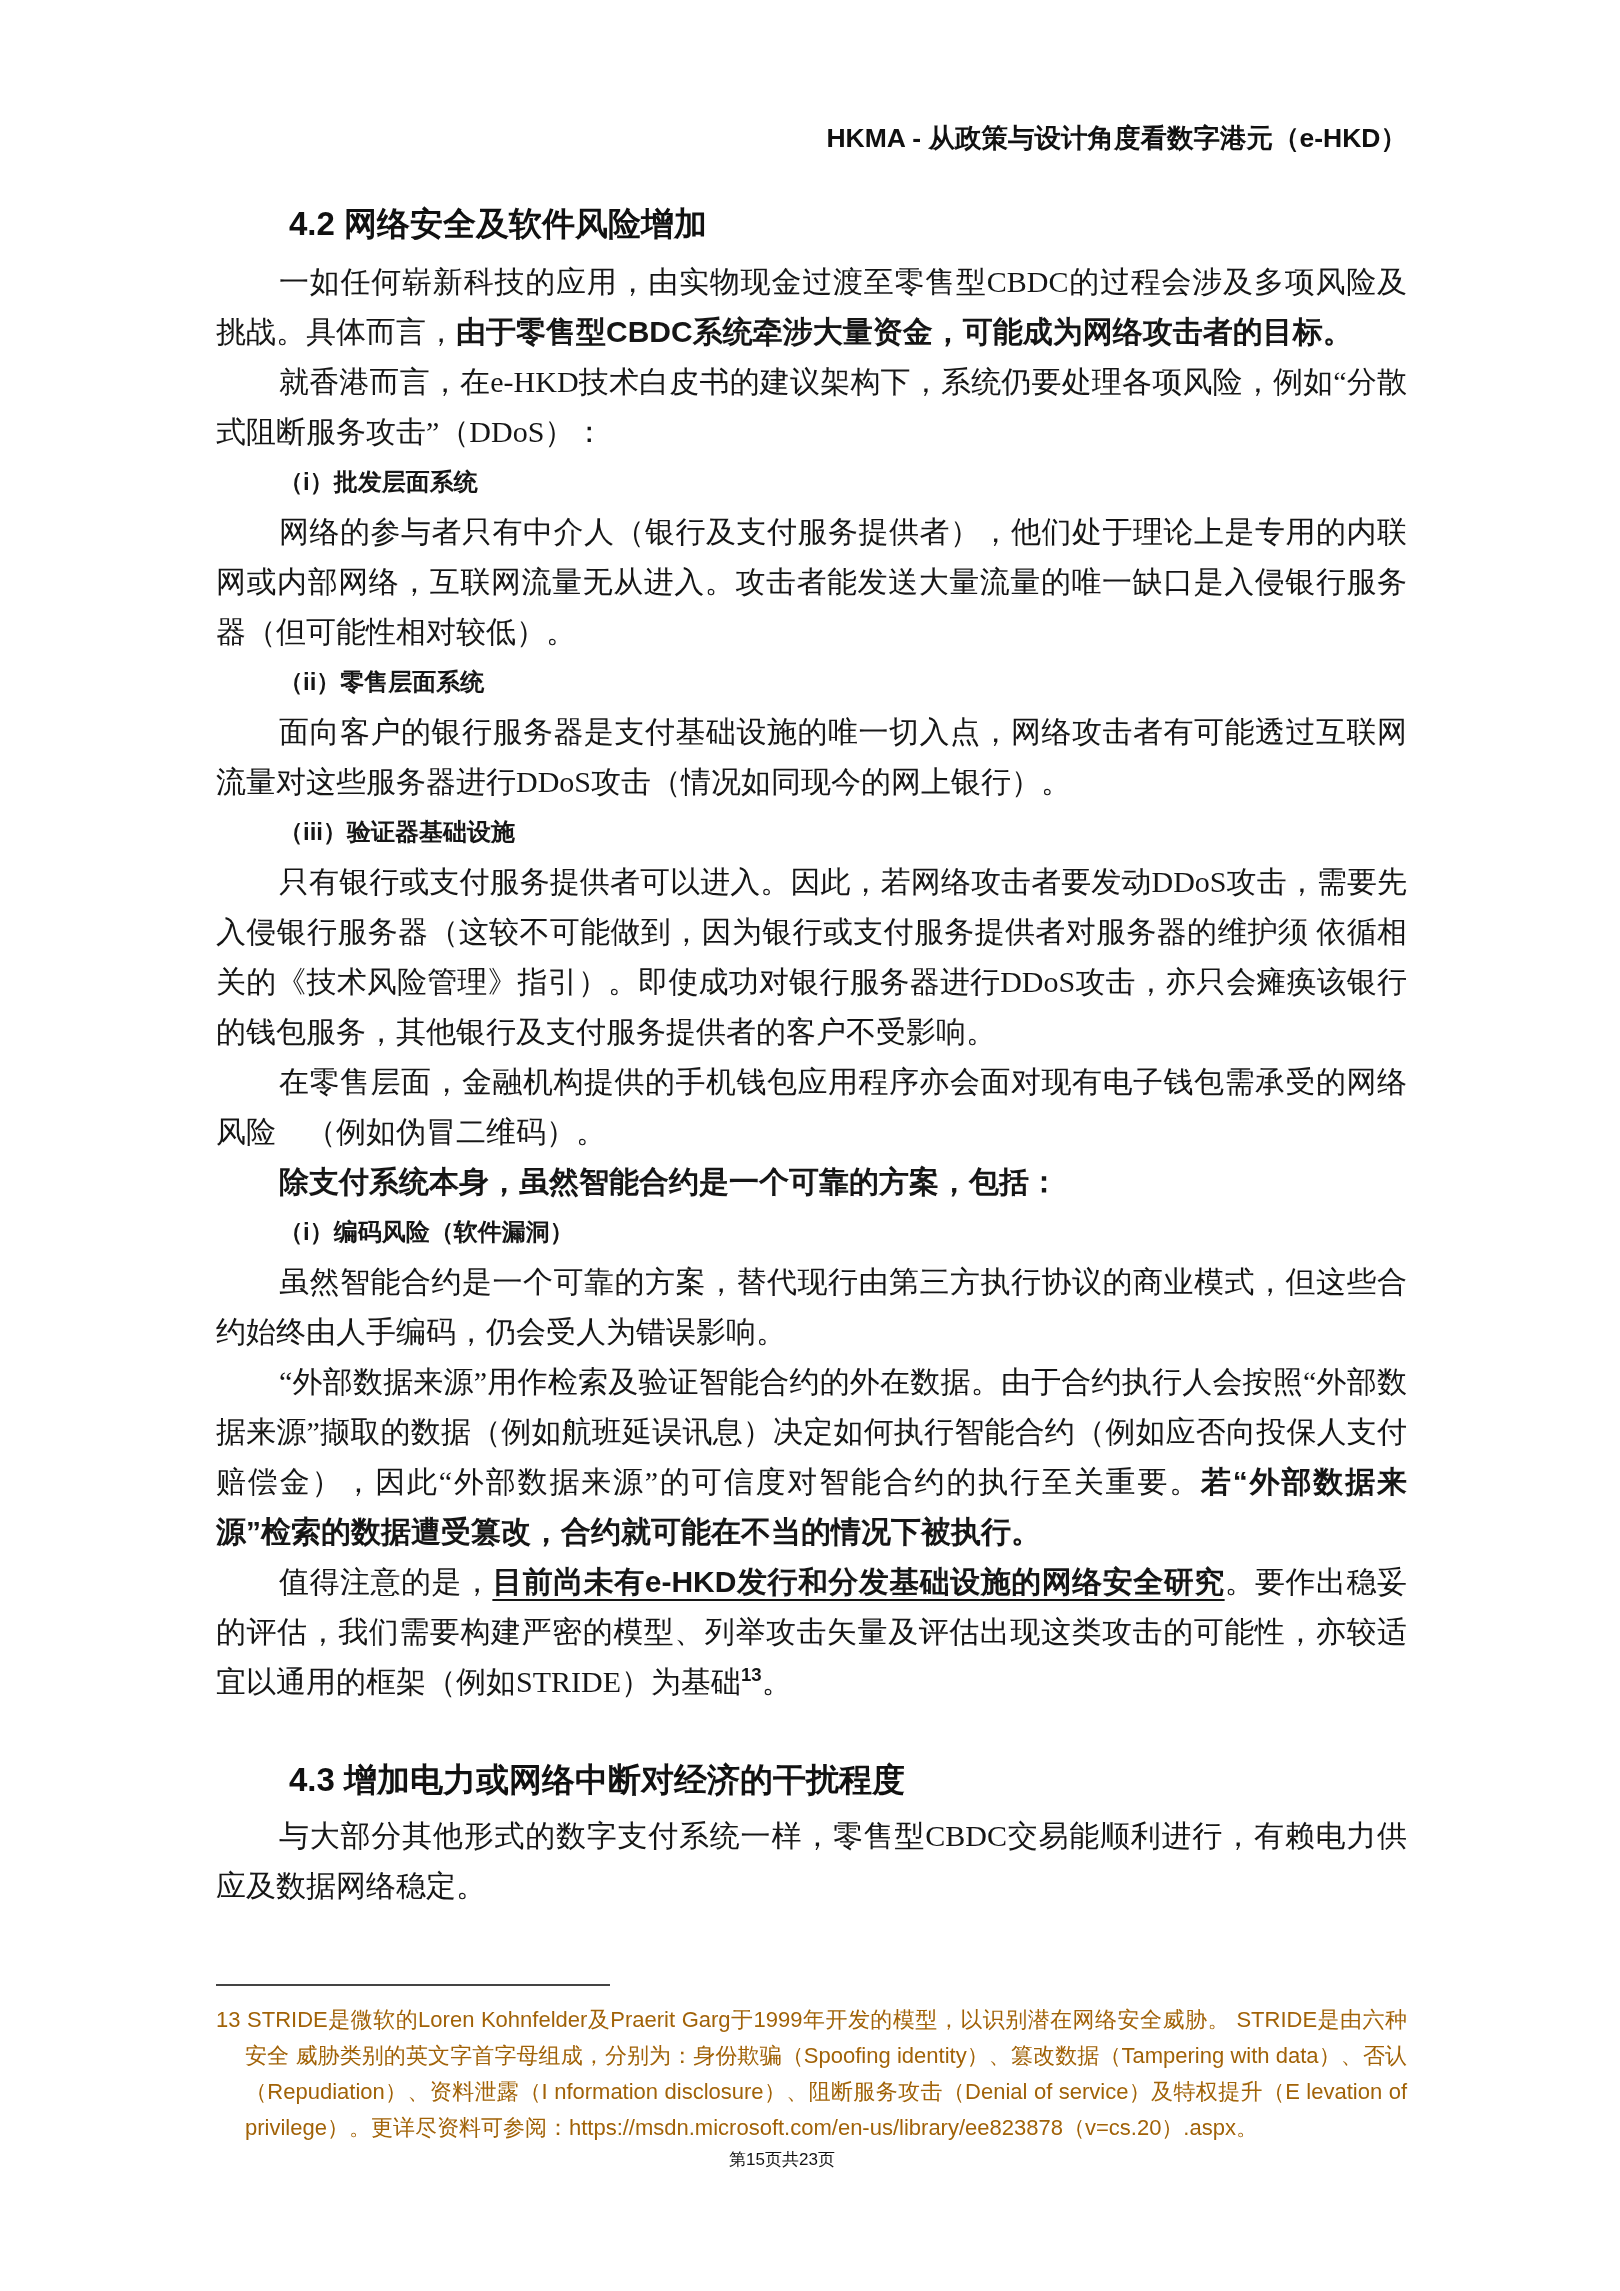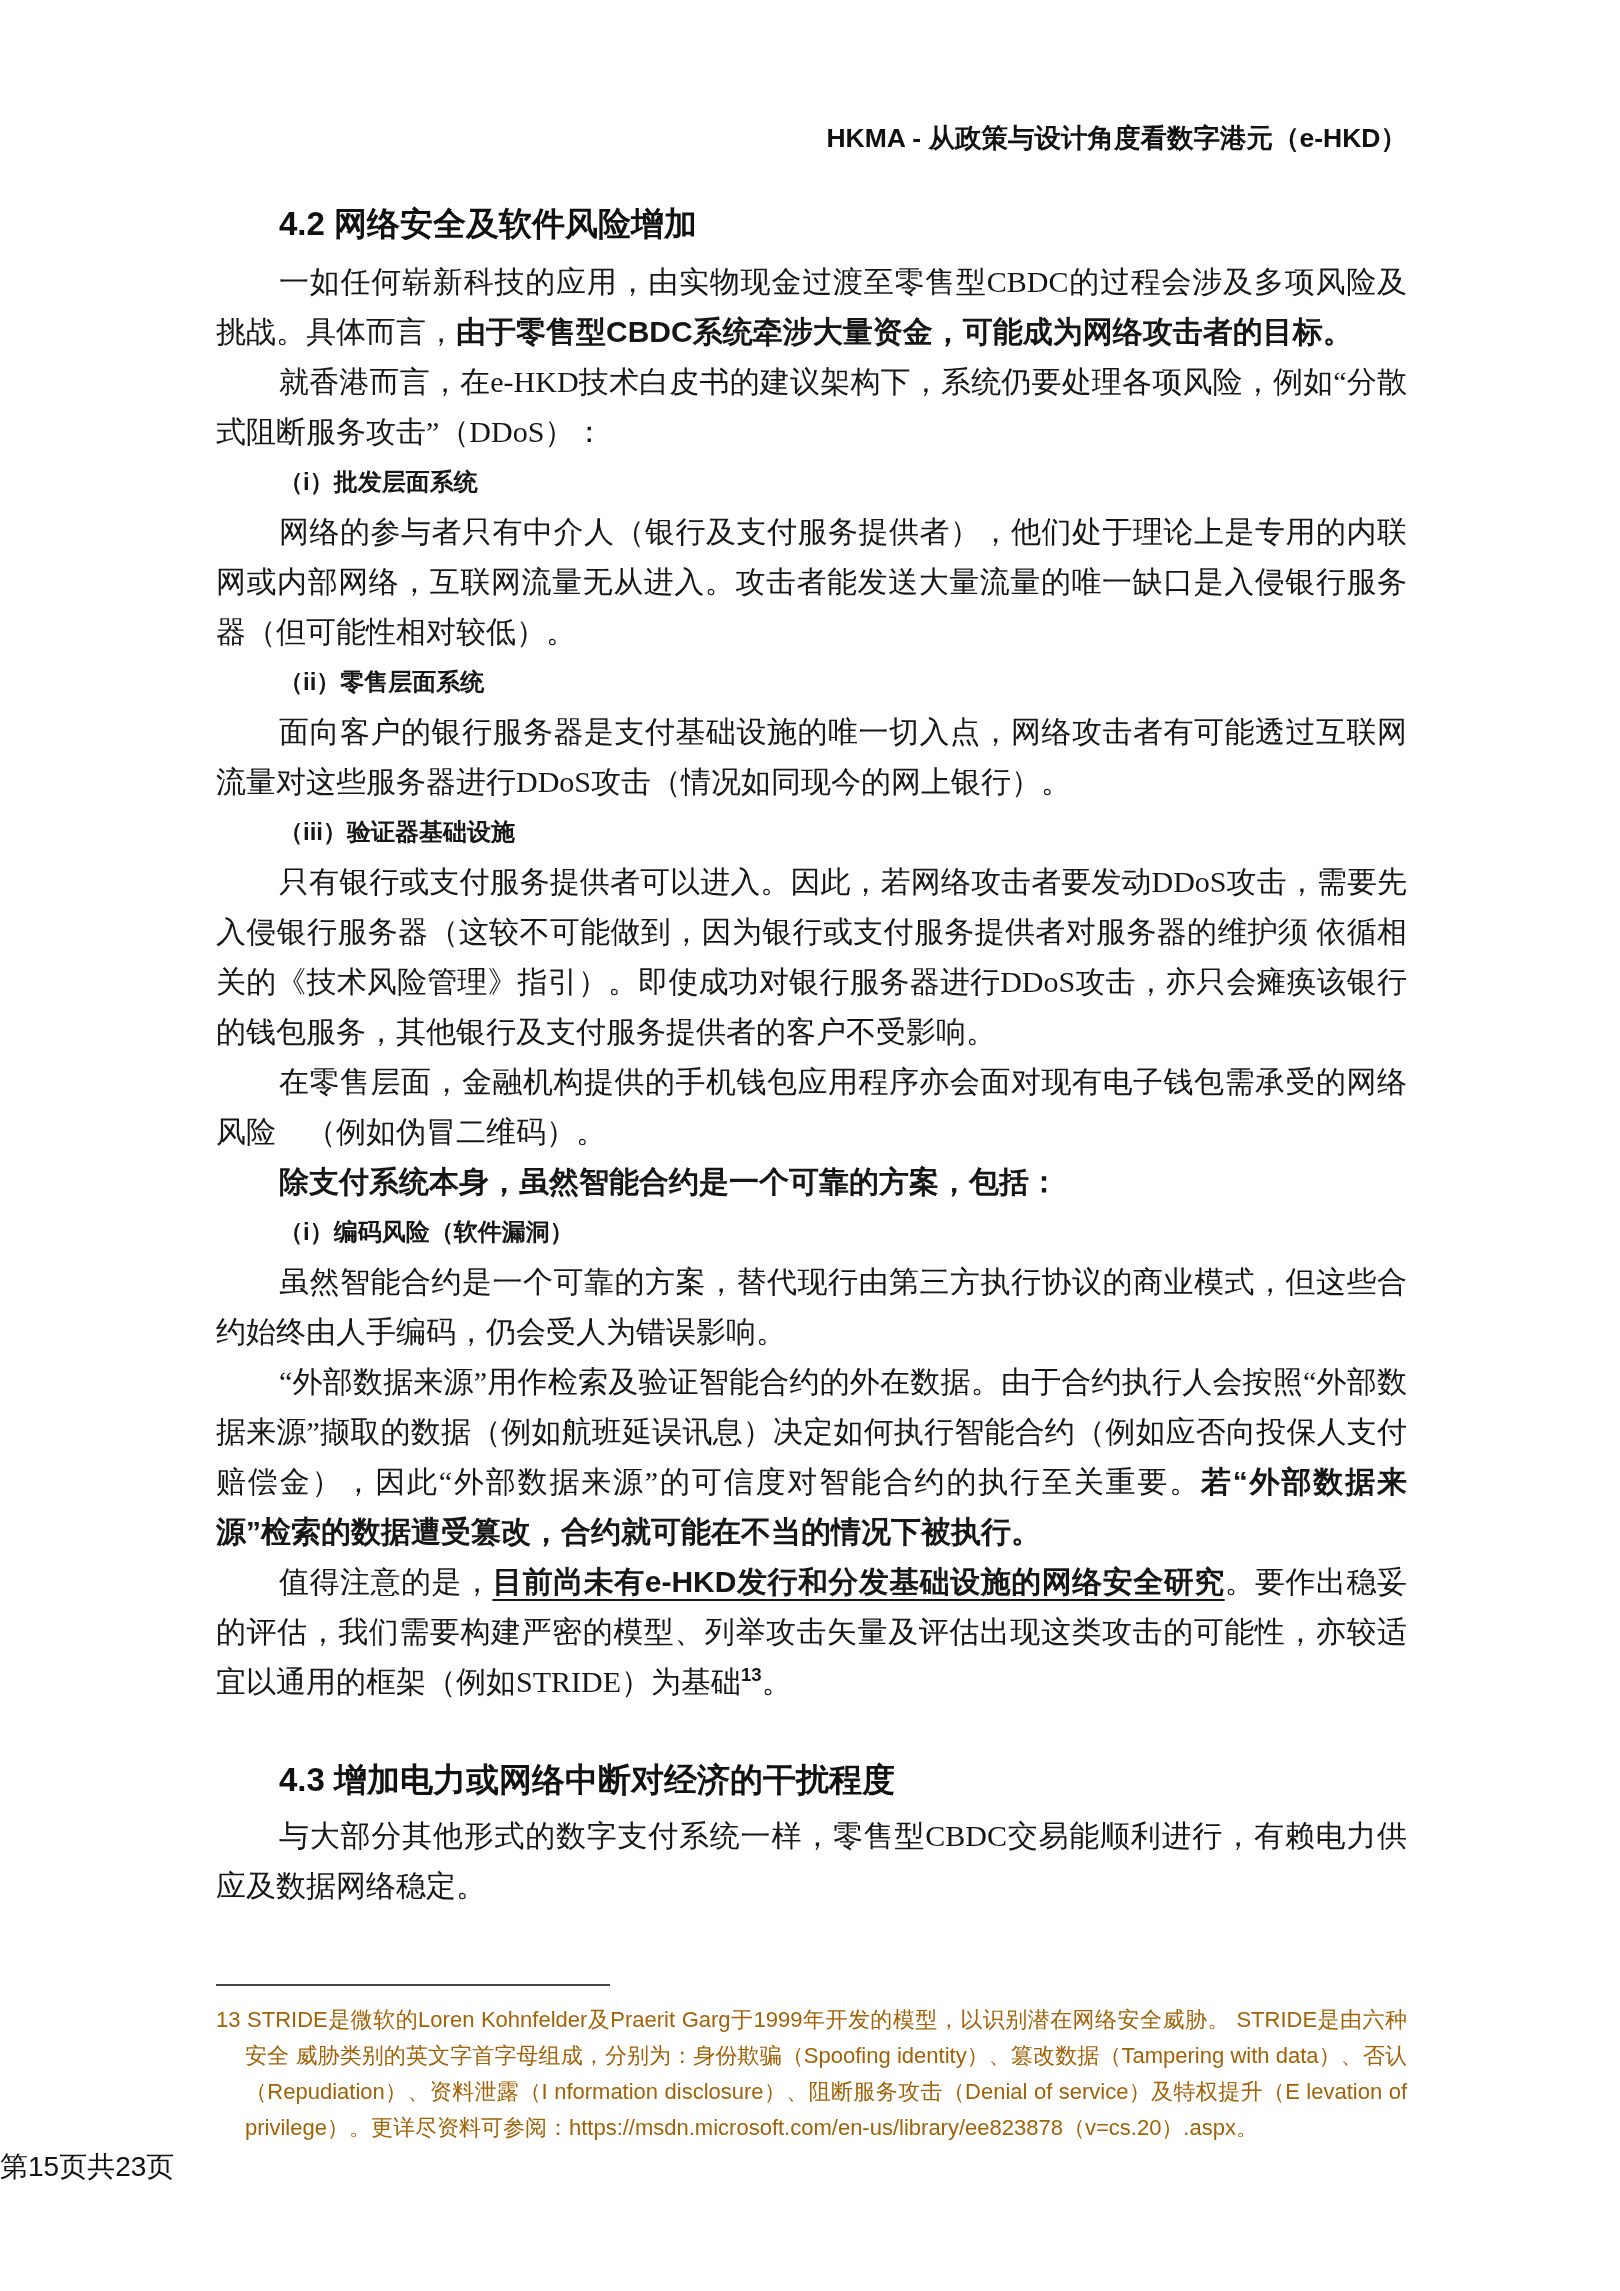--- a/index.html
+++ b/index.html
@@ -20,21 +20,21 @@
   }
   .doc-header {
     text-align: right;
     font-family: "Liberation Sans", sans-serif;
     font-weight: bold;
     font-size: 26.5px;
     line-height: 31px;
     color: #111111;
   }
   .h2 {
-    margin: 0;
+    margin: 10px;
     padding-left: 63px;
     font-family: "Liberation Sans", sans-serif;
     font-weight: bold;
     font-size: 33px;
     line-height: 47px;
     color: #111111;
   }
   .h2-first  { margin-top: 46px; margin-bottom: 9.8px; }
   .h2-second { margin-top: 49px; margin-bottom: 7.8px; }
   .body-p {
@@ -89,23 +89,23 @@
     text-align: justify;
     padding-left: 29px;
     text-indent: -29px;
     color: #a16207;
   }
   .doc-footer {
     position: absolute;
     left: 0;
     right: 0;
     top: 2148px;
-    text-align: left;
+    text-align: center;
     font-family: "Liberation Sans", sans-serif;
-    font-size: 28px;
+    font-size: 17px;
     color: #111111;
   }
 </style>
 </head>
 <body>
 
 <div class="page">
   <div class="content">
 
     <div class="doc-header">

